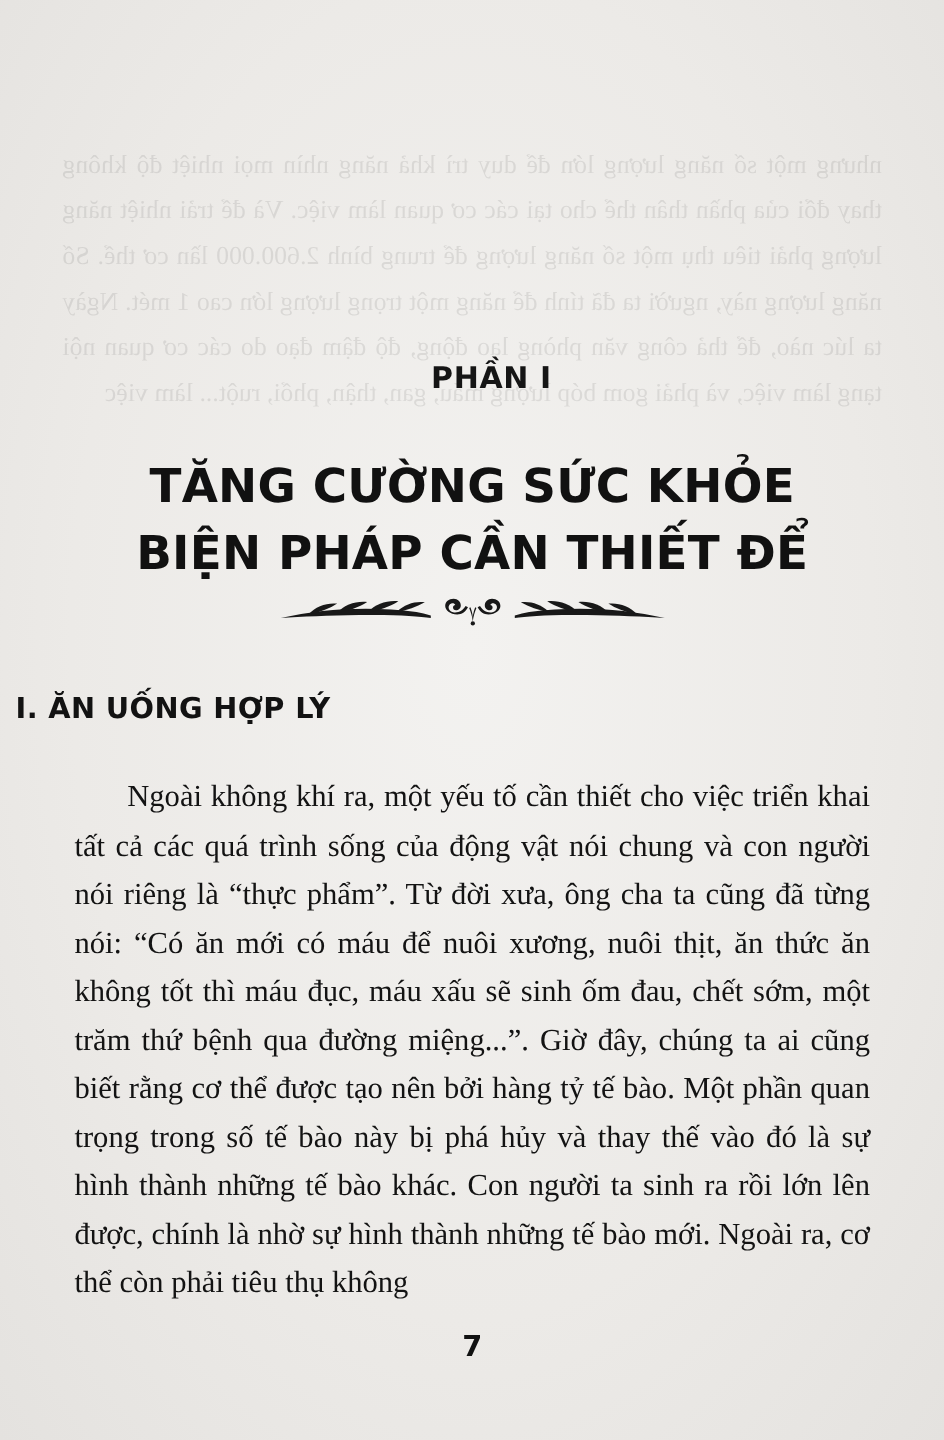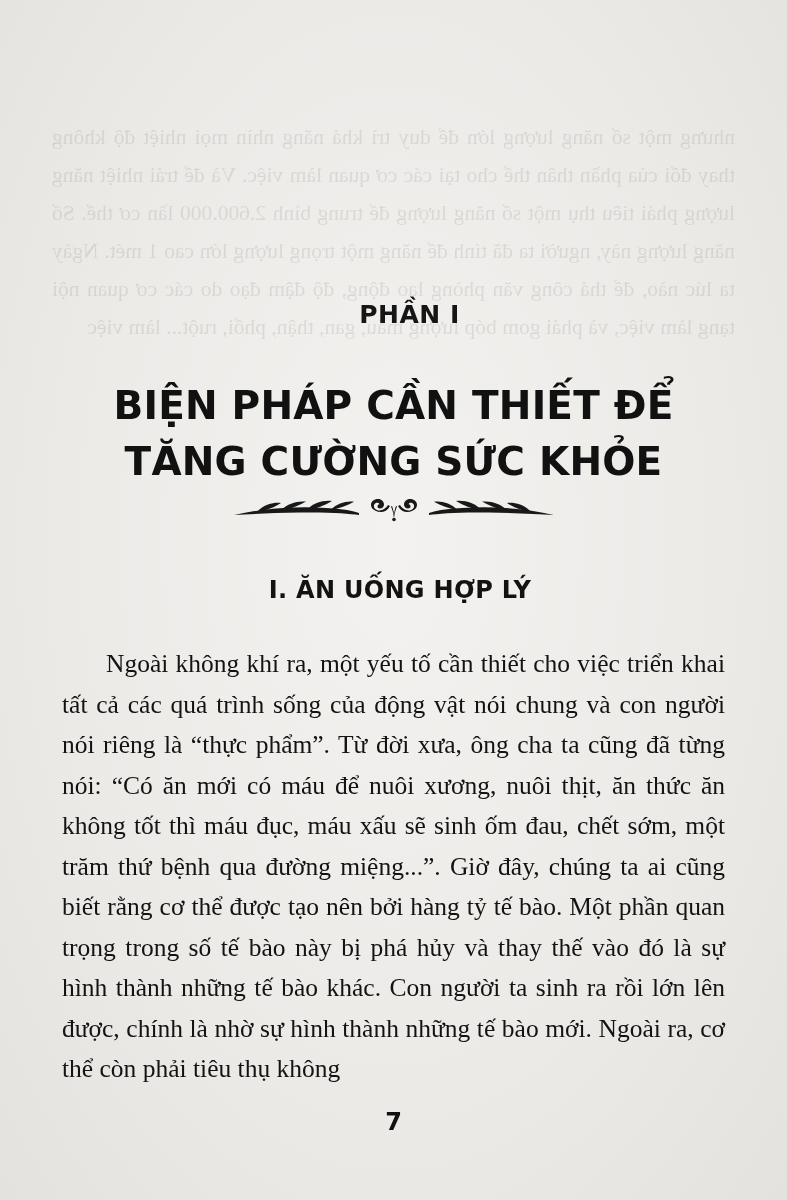--- a/index.html
+++ b/index.html
@@ -86,21 +86,20 @@
     display: flex;
     justify-content: center;
     align-items: center;
   }
 
   .section-title {
     position: absolute;
     top: 576px;
     left: 0;
     right: 0;
-    text-align: center;
     font-family: "DejaVu Sans", sans-serif;
     font-weight: bold;
     font-size: 24px;
     letter-spacing: 0.3px;
     color: #121212;
     padding-left: 13px;
   }
 
   .body-text {
     position: absolute;
@@ -136,22 +135,22 @@
 
 <div class="page">
 
   <div class="bleed-through">nhưng một số năng lượng lớn để duy trì khả năng nhìn mọi nhiệt độ không thay đổi của phần thân thể cho tại các cơ quan làm việc. Và để trải nhiệt năng lượng phải tiêu thụ một số năng lượng để trung bình 2.600.000 lần cơ thể. Số năng lượng này, người ta đã tính để năng một trọng lượng lớn cao 1 mét. Ngày ta lúc nào, để thả công văn phòng lao động, độ đậm đạo do các cơ quan nội tạng làm việc, và phải gom bóp lượng máu, gan, thận, phổi, ruột... làm việc</div>
 
   <div class="content">
 
     <div class="part-label">PHẦN I</div>
 
     <div class="part-title">
+      <div>TĂNG CƯỜNG SỨC KHỎE</div>
       <div>BIỆN PHÁP CẦN THIẾT ĐỂ</div>
-      <div>TĂNG CƯỜNG SỨC KHỎE</div>
     </div>
 
     <div class="ornament">
       <svg width="330" height="40" viewBox="0 0 330 40">
         <g fill="#181818">
           <path d="M5 23 C 40 15, 80 13, 118 18 C 122 18.6, 126 19.6, 130 21 L 130 23 C 120 21.6, 100 20, 70 20.6 C 45 21, 22 22, 5 23 Z"></path>
           <path d="M28 20 C 34 13, 44 10, 52 11 C 46 15, 38 18, 30 20 Z"></path>
           <path d="M52 18.6 C 58 11.6, 68 8.6, 77 9.6 C 70 14, 61 17, 53 19 Z"></path>
           <path d="M78 17.8 C 84 11, 94 8, 103 9 C 96 13.4, 87 16.4, 79 18.2 Z"></path>
           <path d="M102 17.6 C 108 11.4, 117 8.8, 125 9.8 C 118 13.8, 110 16.2, 103 17.8 Z"></path>

